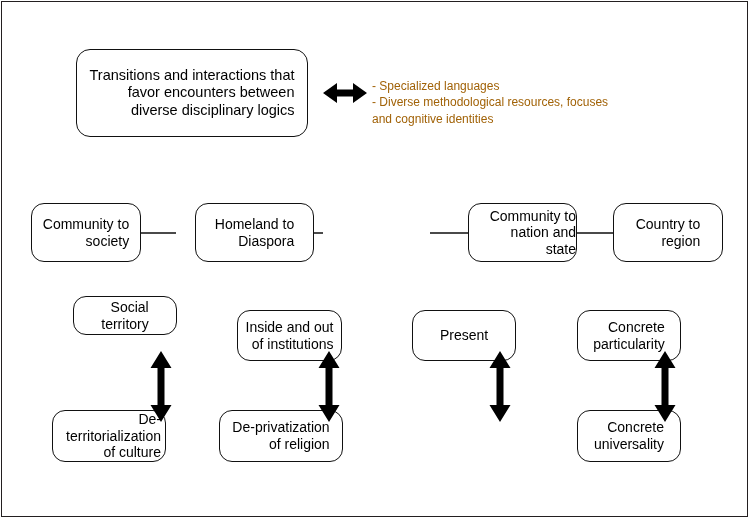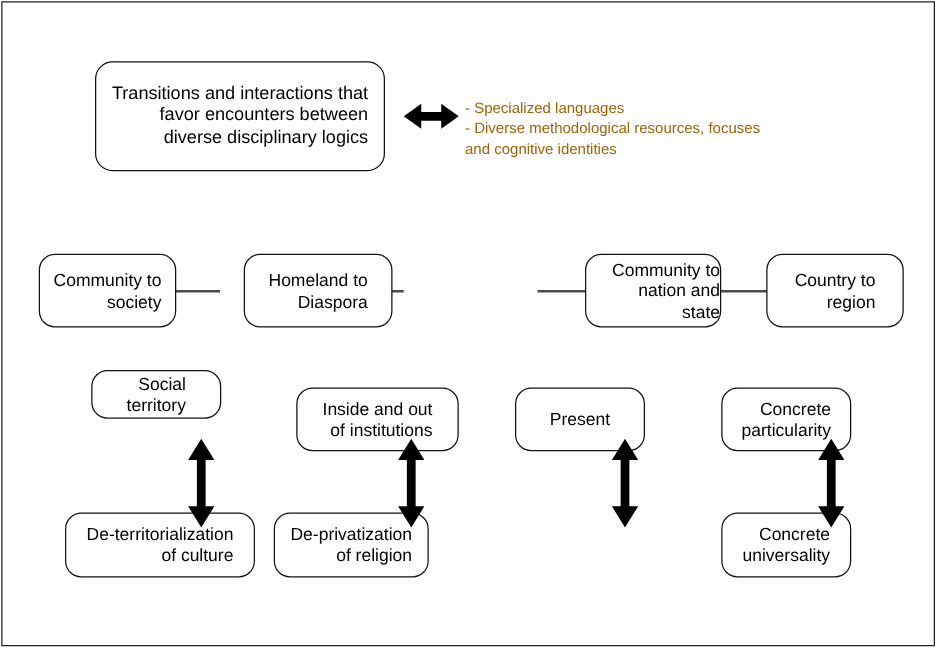--- a/index.html
+++ b/index.html
@@ -136,26 +136,26 @@
     <span class="node-text">Social
 territory</span>
   </div>
 
   <div class="v-arrow" style="left:148px; top:351px; width:26px; height:71px;">
     <svg width="26" height="71" viewBox="0 0 26 71">
       <polygon points="13,0 23.5,17 16.5,17 16.5,54 23.5,54 13,71 2.5,54 9.5,54 9.5,17 2.5,17" fill="#000000"></polygon>
     </svg>
   </div>
 
-  <div class="node pair-node" style="left:52px; top:410px; width:152px; height:52px;">
+  <div class="node pair-node" style="left:52px; top:410px; width:114px; height:52px;">
     <span class="node-text">De-territorialization
 of culture</span>
   </div>
 
-  <div class="node pair-node" style="left:237px; top:310px; width:130px; height:51px;">
+  <div class="node pair-node" style="left:237px; top:310px; width:105px; height:51px;">
     <span class="node-text">Inside and out
 of institutions</span>
   </div>
 
   <div class="v-arrow" style="left:316px; top:351px; width:26px; height:71px;">
     <svg width="26" height="71" viewBox="0 0 26 71">
       <polygon points="13,0 23.5,17 16.5,17 16.5,54 23.5,54 13,71 2.5,54 9.5,54 9.5,17 2.5,17" fill="#000000"></polygon>
     </svg>
   </div>
 

